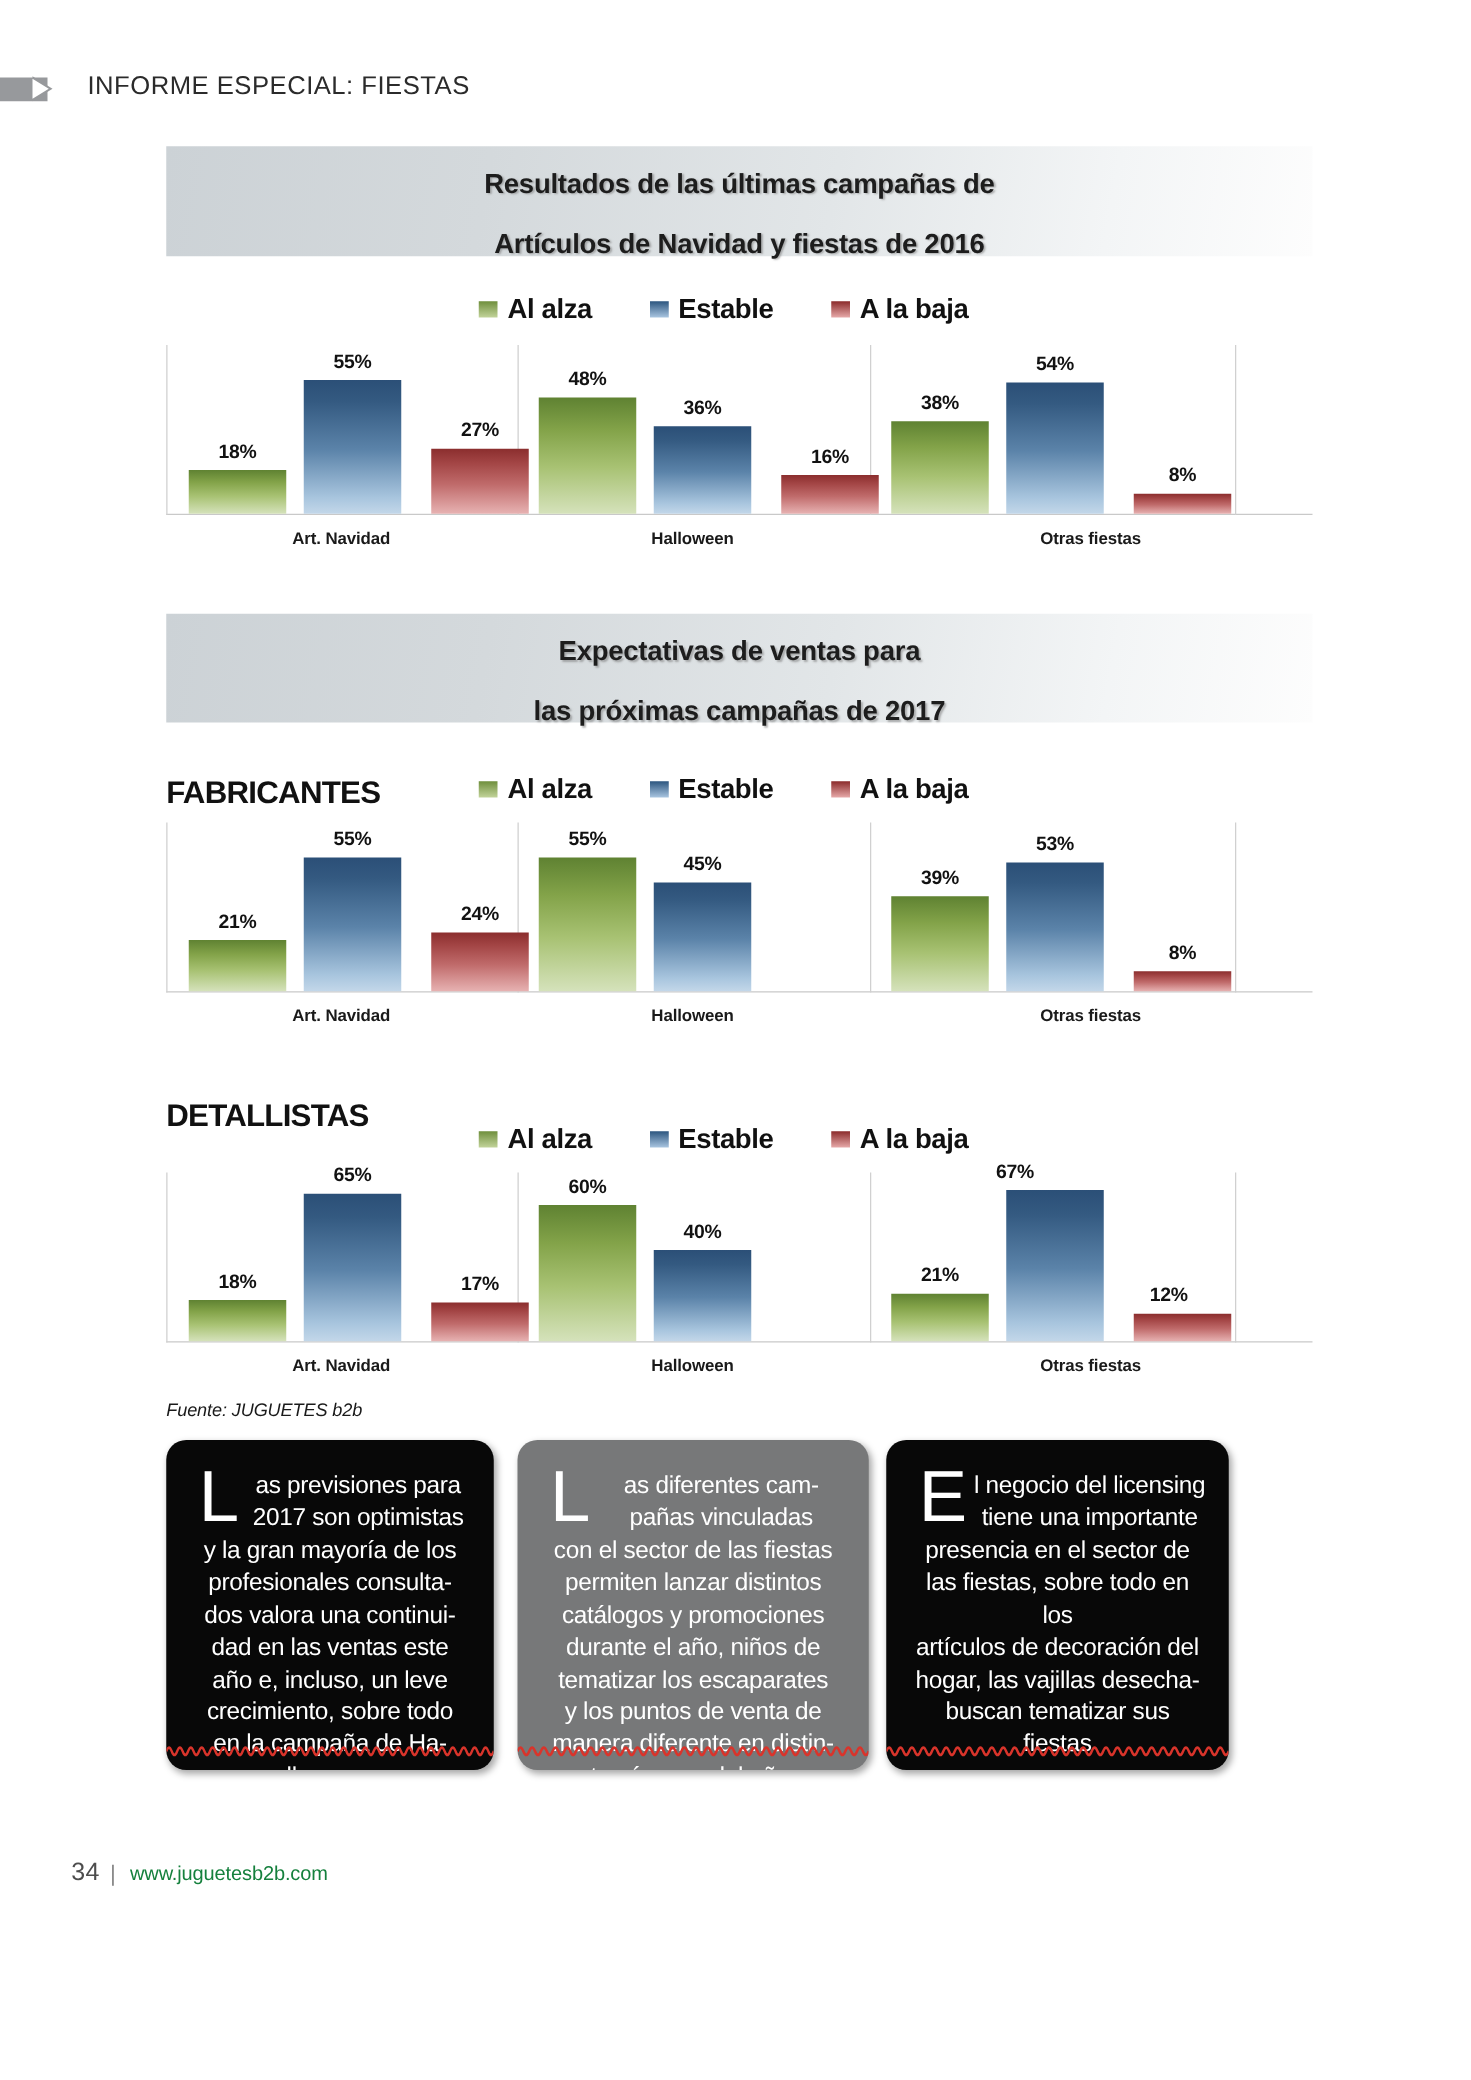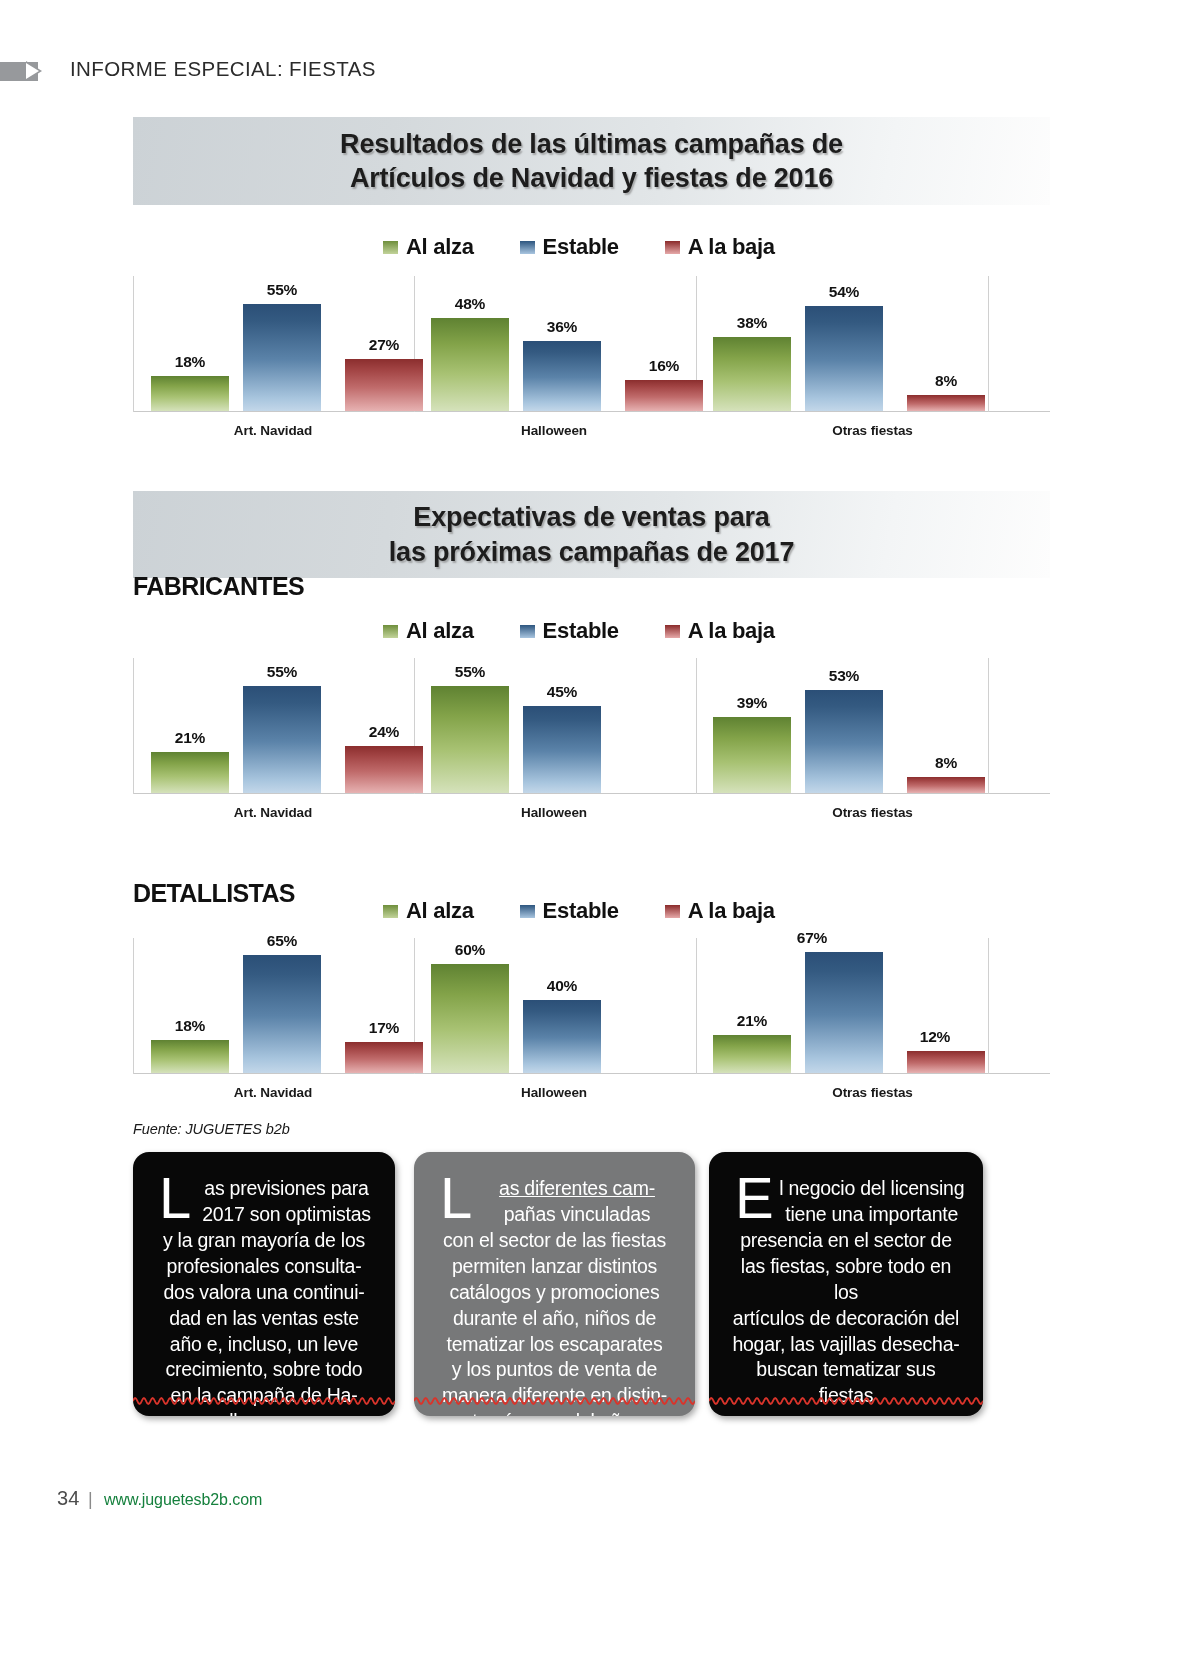--- a/index.html
+++ b/index.html
@@ -34,23 +34,24 @@
     font-family:"Liberation Sans", sans-serif; font-weight:400;
   }
 
   
   .banner {
     position:absolute; left:133px; width:917px;
     background: linear-gradient(100deg, #ccd2d6 0%, #d4d9dc 28%, #e2e6e8 58%, #f3f5f6 82%, #fdfdfd 100%);
     display:flex; flex-direction:column; align-items:center; justify-content:center;
   }
   .banner-line {
-    font-weight:bold; color:#1d1d1d; font-size:27px; line-height:1.26;
+    font-weight:bold; color:#1d1d1d; font-size:22px; line-height:1.26;
     text-shadow: 1.5px 1.5px 1.6px rgba(120,120,120,0.55);
     letter-spacing:-0.2px;
+    margin-top:20px;
   }
 
   
   .chart { position:absolute; }
   .legend { position:absolute; display:flex; gap:46px; align-items:center; }
   .legend-item { display:flex; align-items:center; gap:8px; }
   .legend-swatch { width:15px; height:13px; display:inline-block; }
   .sw-green { background:linear-gradient(180deg,#6f8f3c,#c2d39a); }
   .sw-blue  { background:linear-gradient(180deg,#2d567f,#a9c5e0); }
   .sw-red   { background:linear-gradient(180deg,#8b2b2b,#e6a9a9); }
@@ -184,21 +185,21 @@
         <div class="cat-label" style="left: 280px; width: 282px; top: 195px;">Halloween</div>
         <div class="cat-label" style="left: 562px; width: 355px; top: 195px;">Otras fiestas</div>
       </div>
   </div>
 
   <div class="banner" style="top:491px; height:87px;">
     <div class="banner-line">Expectativas de ventas para</div>
     <div class="banner-line">las próximas campañas de 2017</div>
   </div>
 
-  <div class="section-label" style="left:133px; top:572px;">FABRICANTES</div>
+  <div class="section-label" style="left:133px; top:620px;">FABRICANTES</div>
 
   <div class="chart" style="left:133px; top:612px; width:917px; height:220px;">
     <div class="legend" style="left:250px; top:6px;">
       <div class="legend-item">
         <span class="legend-swatch sw-green"></span>
         <span class="legend-label">Al alza</span>
       </div>
       <div class="legend-item">
         <span class="legend-swatch sw-blue"></span>
         <span class="legend-label">Estable</span>
@@ -302,21 +303,21 @@
           <div>en la campaña de Ha-</div>
           <div>lloween.</div>
         </div>
         <svg class="wavy" viewBox="0 0 300 12" preserveAspectRatio="none">
           <path d="M0 6 q 2.5 -5 5 0 q 2.5 5 5 0 q 2.5 -5 5 0 q 2.5 5 5 0 q 2.5 -5 5 0 q 2.5 5 5 0 q 2.5 -5 5 0 q 2.5 5 5 0 q 2.5 -5 5 0 q 2.5 5 5 0 q 2.5 -5 5 0 q 2.5 5 5 0 q 2.5 -5 5 0 q 2.5 5 5 0 q 2.5 -5 5 0 q 2.5 5 5 0 q 2.5 -5 5 0 q 2.5 5 5 0 q 2.5 -5 5 0 q 2.5 5 5 0 q 2.5 -5 5 0 q 2.5 5 5 0 q 2.5 -5 5 0 q 2.5 5 5 0 q 2.5 -5 5 0 q 2.5 5 5 0 q 2.5 -5 5 0 q 2.5 5 5 0 q 2.5 -5 5 0 q 2.5 5 5 0 q 2.5 -5 5 0 q 2.5 5 5 0 q 2.5 -5 5 0 q 2.5 5 5 0 q 2.5 -5 5 0 q 2.5 5 5 0 q 2.5 -5 5 0 q 2.5 5 5 0 q 2.5 -5 5 0 q 2.5 5 5 0 q 2.5 -5 5 0 q 2.5 5 5 0 q 2.5 -5 5 0 q 2.5 5 5 0 q 2.5 -5 5 0 q 2.5 5 5 0 q 2.5 -5 5 0 q 2.5 5 5 0 q 2.5 -5 5 0 q 2.5 5 5 0 q 2.5 -5 5 0 q 2.5 5 5 0 q 2.5 -5 5 0 q 2.5 5 5 0 q 2.5 -5 5 0 q 2.5 5 5 0 q 2.5 -5 5 0 q 2.5 5 5 0 q 2.5 -5 5 0 q 2.5 5 5 0" fill="none" stroke="#d9342b" stroke-width="2"></path>
         </svg>
       </div>
       <div class="quote-box grey" style="left: 414px; width: 281px; top: 1152px; height: 264px;">
         <div class="quote-text">
           <span class="dropcap">L</span>
-          <div style="padding-top: 4px; text-decoration: underline;">as diferentes cam-</div>
+          <div style="padding-top: 4px;">as diferentes cam-</div>
           <div>pañas vinculadas</div>
           <div>con el sector de las fiestas</div>
           <div>permiten lanzar distintos</div>
           <div>catálogos y promociones</div>
           <div>durante el año, niños de</div>
           <div>tematizar los escaparates</div>
           <div>y los puntos de venta de</div>
           <div>manera diferente en distin-</div>
           <div>tas épocas del año.</div>
         </div>

